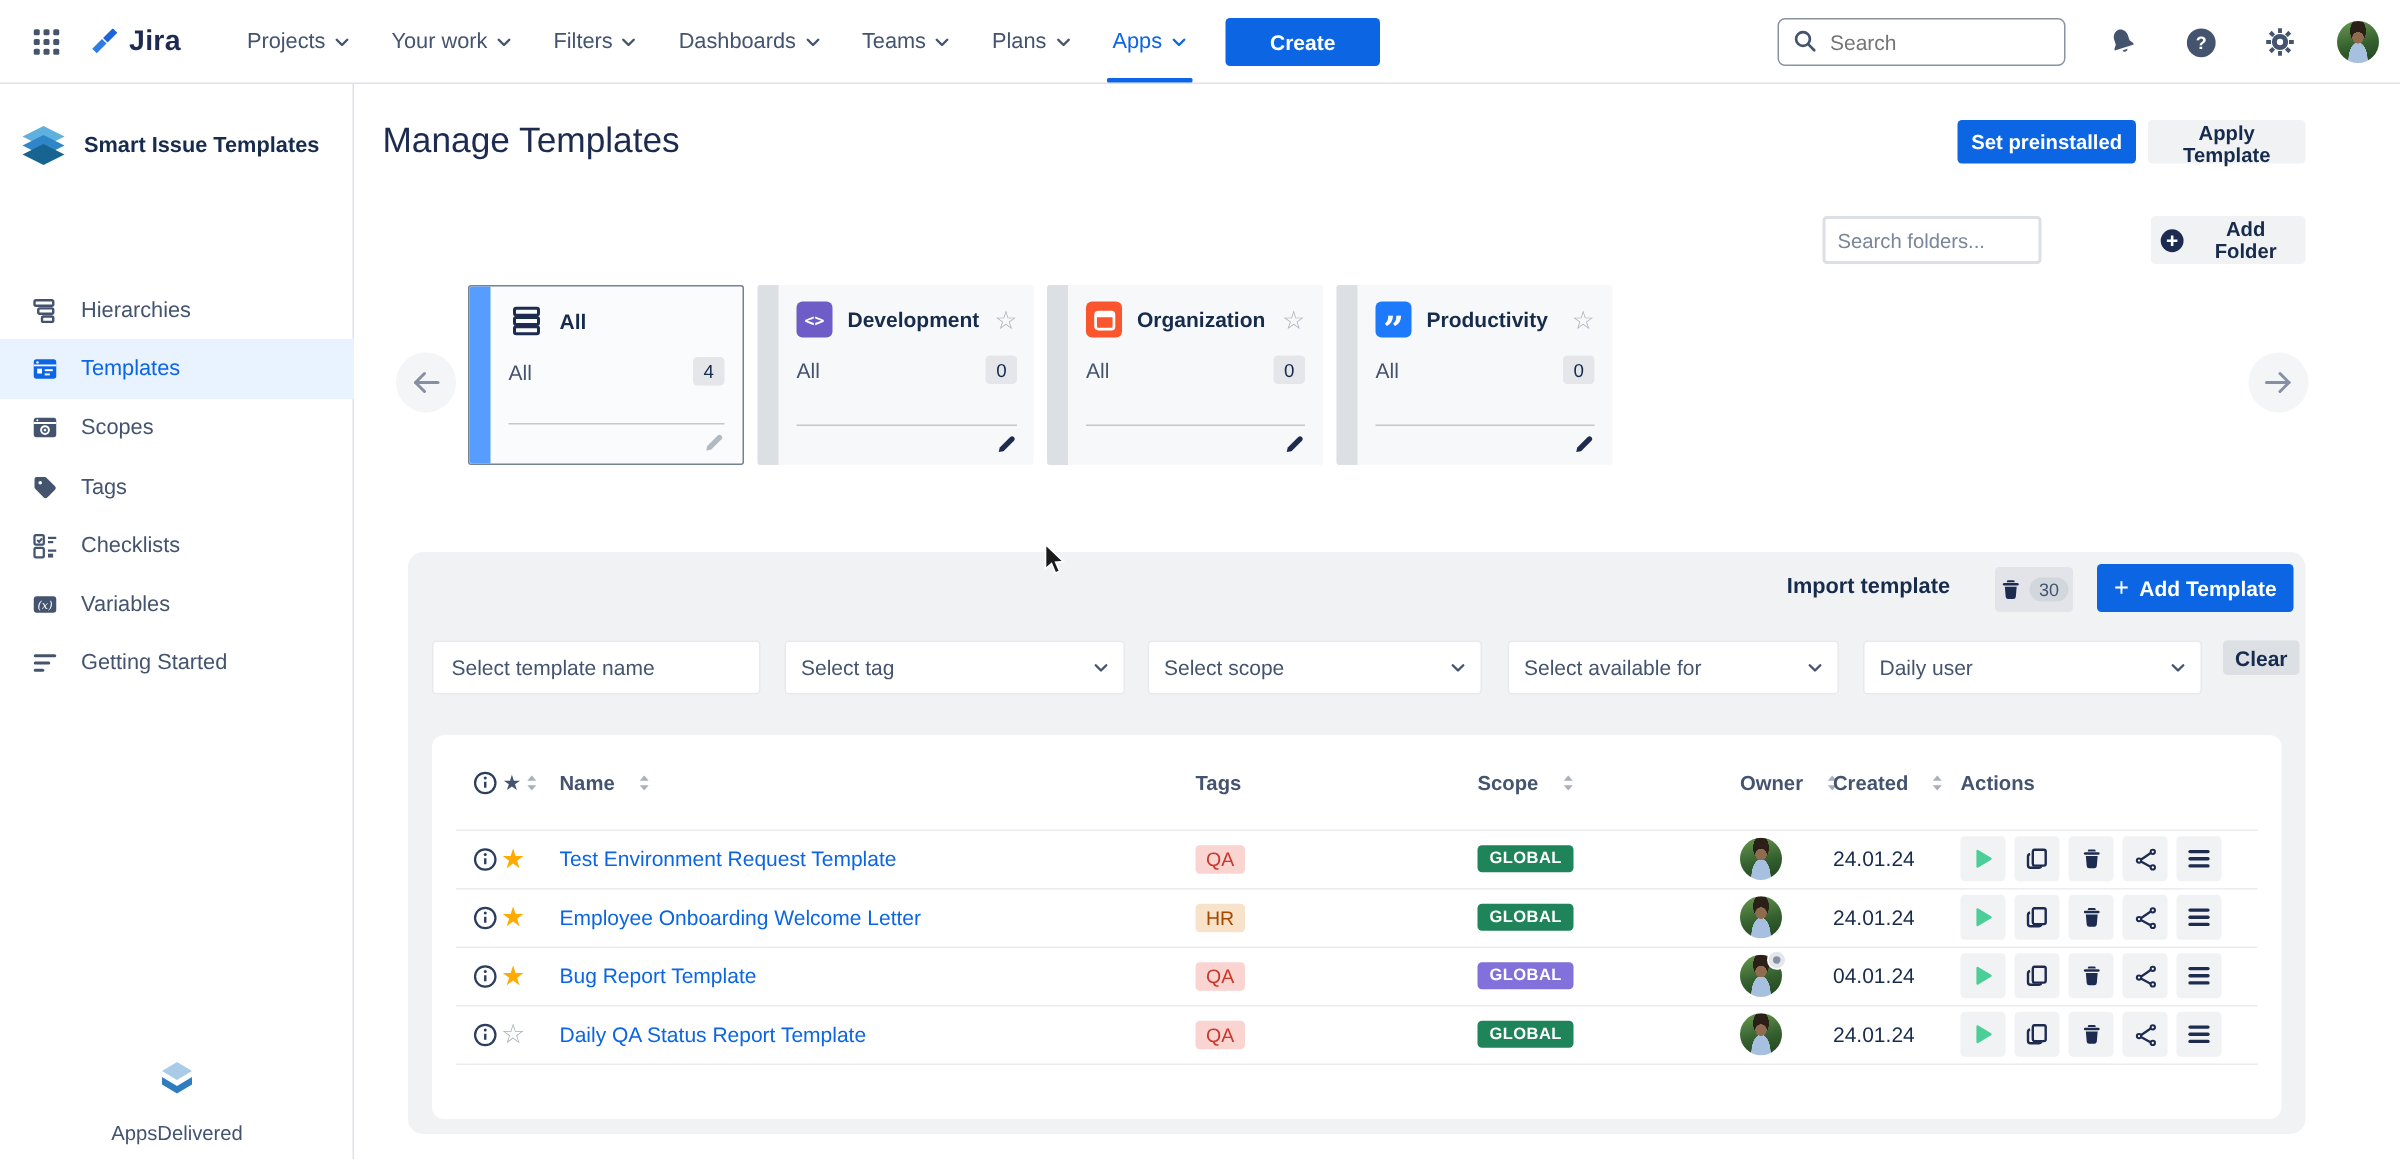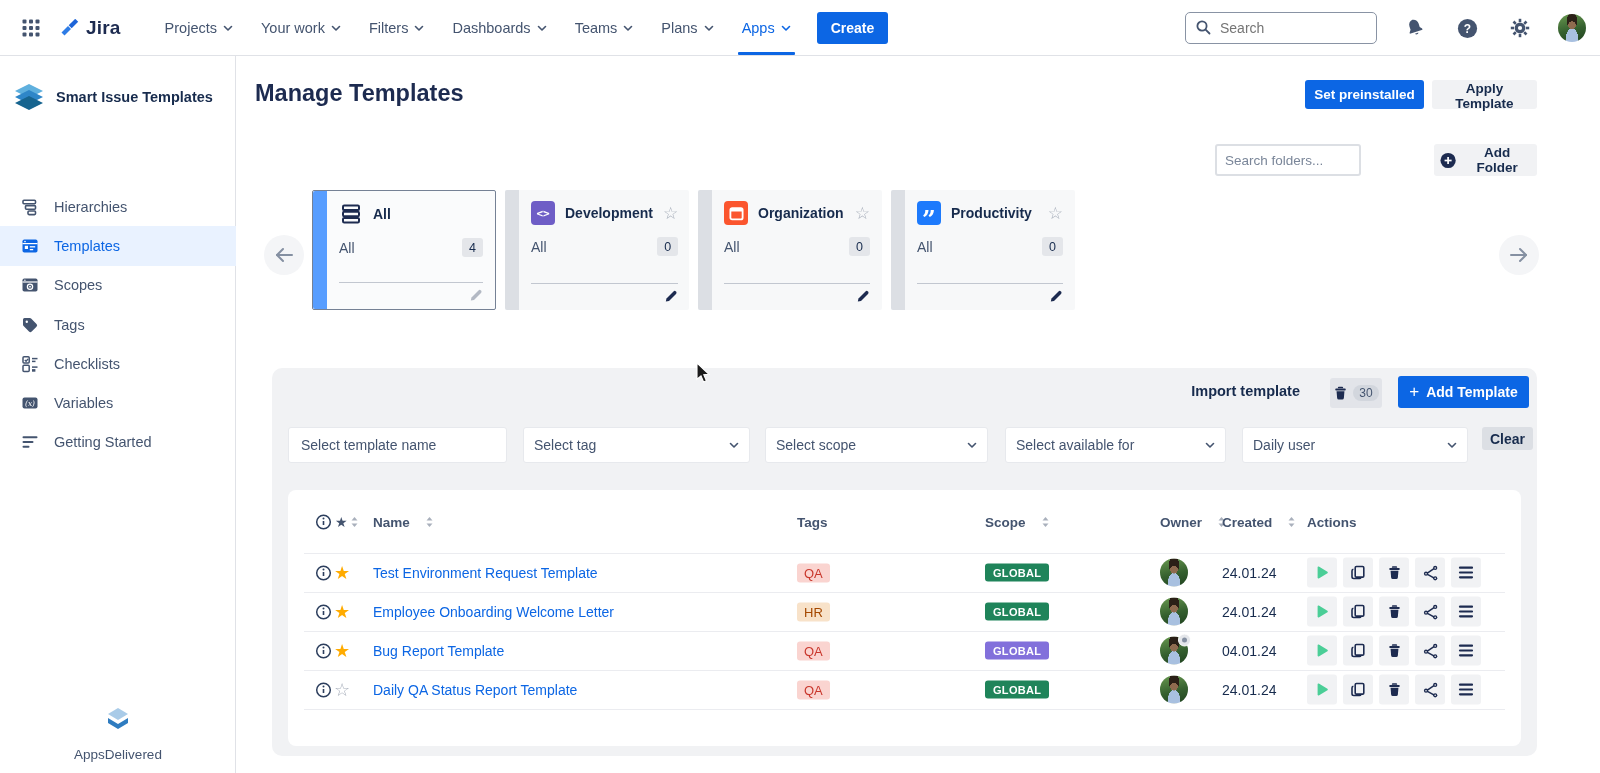--- a/index.html
+++ b/index.html
@@ -14,21 +14,21 @@
   .jira-logo{display:flex;align-items:center;gap:6px;margin-left:16px;}
   .jira-word{font-size:19px;font-weight:700;color:#1D2B50;letter-spacing:.2px;}
   #nav-items{display:flex;align-items:center;height:100%;margin-left:30px;}
   .nav-item{position:relative;display:flex;align-items:center;gap:6px;height:100%;
             padding:0 14px;font-size:14.5px;color:#44546F;font-weight:500;cursor:pointer;white-space:nowrap;}
   .nav-item.active{color:#0C66E4;}
   .nav-item.active::after{content:"";position:absolute;left:10px;right:10px;bottom:0;height:3px;background:#0C66E4;border-radius:1px;}
   .nav-item .chev svg{margin-top:2px;}
   .nav-item.active .chev path{stroke:#0C66E4;}
   .create-btn{margin-left:12px;background:#0C66E4;color:#fff;font-size:14px;font-weight:600;
-              border:none;border-radius:3px;height:32px;padding:0 14px;cursor:pointer;font-family:inherit;}
+              border:none;border-radius:3px;height:32px;padding:0 30px;cursor:pointer;font-family:inherit;}
   .tn-right{position:absolute;right:14px;top:0;height:56px;display:flex;align-items:center;gap:24px;}
   .nav-search{position:relative;width:190px;height:30px;border:1.6px solid #8993A4;border-radius:5px;
               display:flex;align-items:center;background:#fff;}
   .nav-search input{border:none;outline:none;background:transparent;font-size:14px;color:#44546F;
                     width:140px;margin-left:32px;font-family:inherit;}
   .nav-search .mag{position:absolute;left:9px;top:6px;}
   .tn-icon{cursor:pointer;padding:3px;}
   .avatar{width:28px;height:28px;border-radius:50%;
      background:
        radial-gradient(circle at 50% 40%, #8f6b4f 0 17%, transparent 18%),
@@ -43,21 +43,21 @@
   #sb-items{position:absolute;left:0;top:131px;width:236px;}
   .sb-item{display:flex;align-items:center;gap:14px;height:39.3px;padding-left:20px;
            font-size:14.5px;color:#44546F;cursor:pointer;}
   .sb-item .sb-ic{width:20px;height:20px;color:#44546F;}
   .sb-item.active{background:#E9F2FF;color:#0C66E4;}
   .sb-item.active .sb-ic{color:#0C66E4;}
   .sb-foot{position:absolute;left:0;top:650px;width:236px;text-align:center;}
   .sb-foot .adlogo{display:inline-block;}
   .ad-name{margin-top:9px;font-size:13.5px;color:#44546F;}
   
-  .page-title{position:absolute;left:255px;top:80px;font-size:23.5px;font-weight:700;color:#1D2B50;}
+  .page-title{position:absolute;left:255px;top:80px;font-size:23.5px;font-weight:400;color:#1D2B50;}
   .btn{border:none;border-radius:3px;font-family:inherit;font-weight:600;cursor:pointer;font-size:13.5px;}
   .btn-blue{background:#0C66E4;color:#fff;}
   .btn-gray{background:#F1F2F4;color:#172B4D;}
   #set-preinstalled{position:absolute;left:1305px;top:80px;width:119px;height:29px;}
   #apply-template{position:absolute;left:1432px;top:80px;width:105px;height:29px;}
   
   #folder-search{position:absolute;left:1215px;top:144px;width:146px;height:32px;box-sizing:border-box;
                  border:2px solid #DCDFE4;border-radius:3px;font-size:13.5px;color:#44546F;
                  padding:0 8px;font-family:inherit;outline:none;background:#fff;}
   #folder-search::placeholder{color:#7A8699;}

